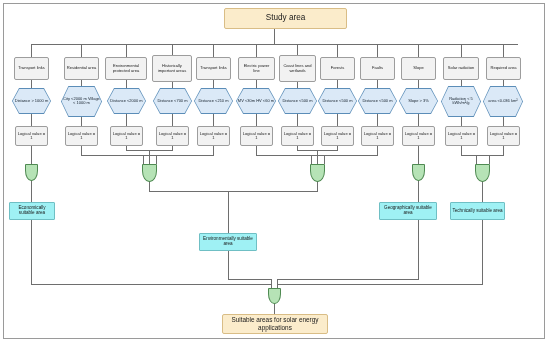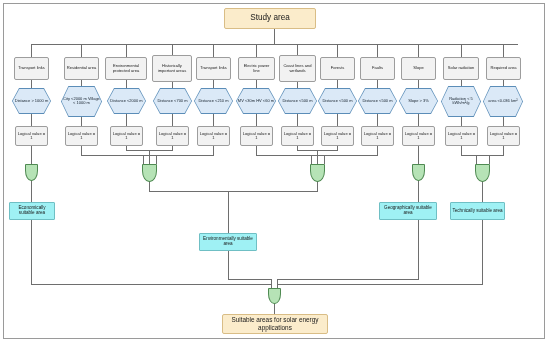--- a/index.html
+++ b/index.html
@@ -63,21 +63,21 @@
   .ln{position:absolute;background:#6e6e6e;z-index:1;}
   .lnv{width:1px;}
   .lnh{height:1px;}
 </style>
 </head>
 <body>
 
 <div id="canvas">
   <div id="frame"></div>
 
-  <div class="node top-box" style="left:224px;top:8px;width:92px;height:21px;">Study area</div>
+  <div class="node top-box" style="left:224px;top:8px;width:123px;height:21px;">Study area</div>
 
   <div class="ln lnv" style="left:274px;top:29px;width:1px;height:15px;"></div>
 
   <div class="ln lnh" style="left:31px;top:44px;width:487px;height:1px;"></div>
 
   <div class="ln lnv" style="left:31px;top:44px;height:13px;"></div>
   <div class="ln lnv" style="left:81px;top:44px;height:13px;"></div>
   <div class="ln lnv" style="left:126px;top:44px;height:13px;"></div>
   <div class="ln lnv" style="left:172px;top:44px;height:13px;"></div>
   <div class="ln lnv" style="left:213px;top:44px;height:13px;"></div>

